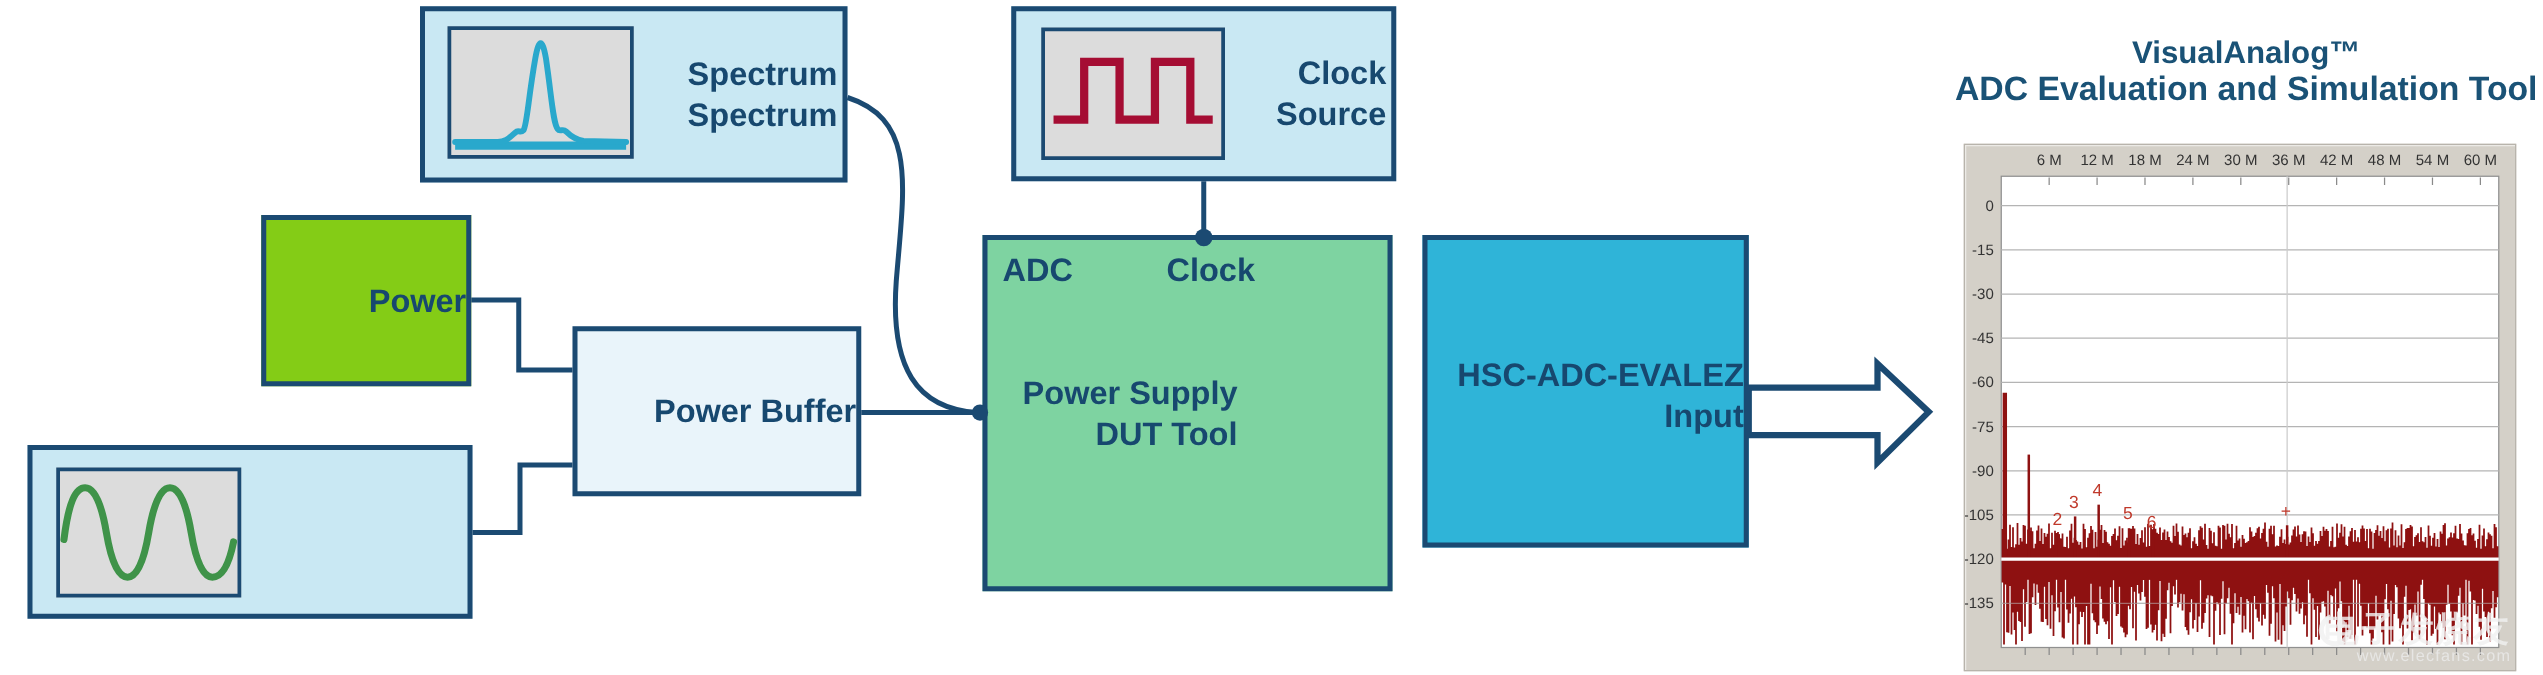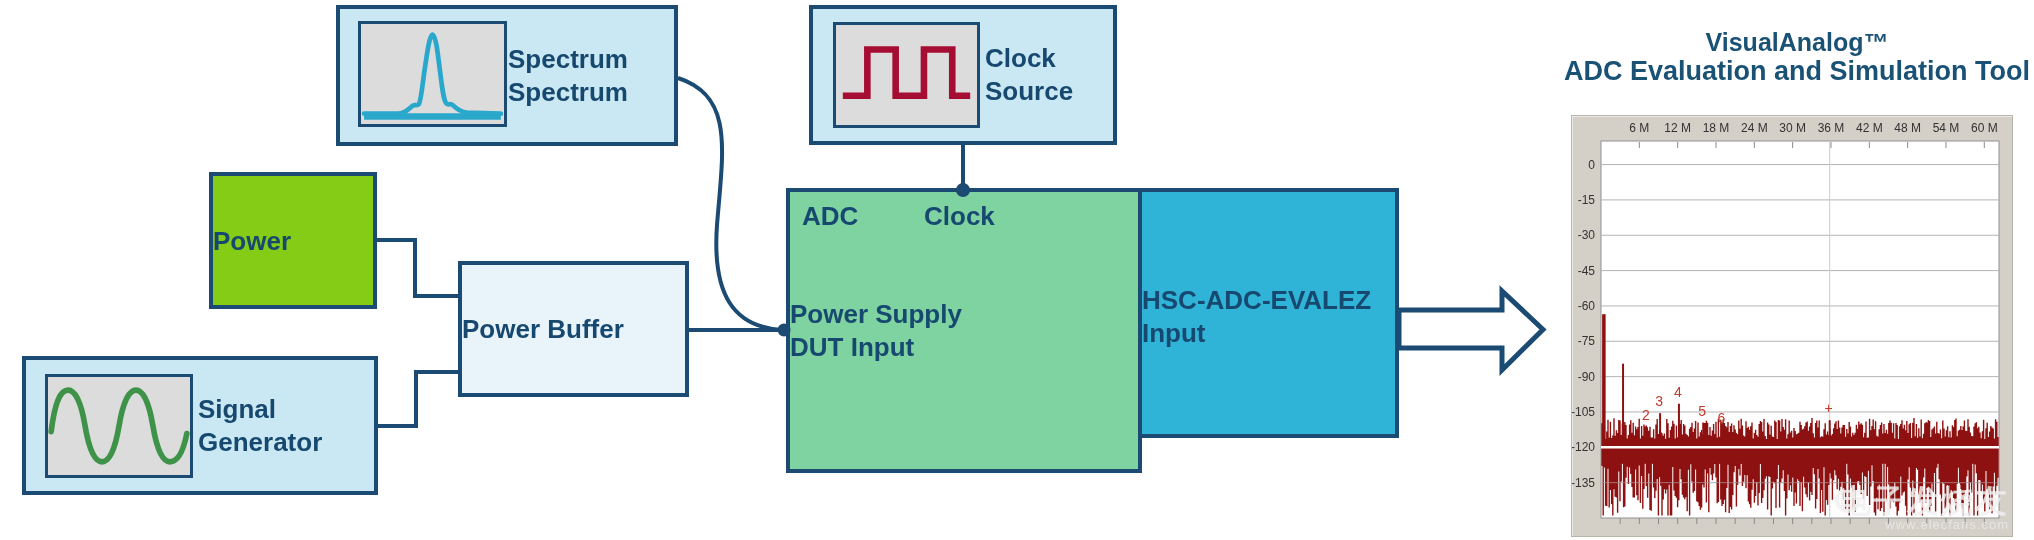--- a/index.html
+++ b/index.html
@@ -1,29 +1,29 @@
 <!DOCTYPE html>
 <html><head>
 <meta charset="utf-8">
 <style>
   html,body{margin:0;padding:0;background:#fff;}
   .stage{position:relative;width:2034px;height:540px;background:#fff;overflow:hidden;
          font-family:"Liberation Sans",sans-serif;}
   
   .box{position:absolute;box-sizing:border-box;border:4px solid #1b4a72;color:#17486f;
-       font-weight:bold;font-size:26px;line-height:33px;text-align:left;}
+       font-weight:bold;font-size:26px;line-height:33px;text-align:right;}
   .box .ctr{position:absolute;left:0;right:0;top:50%;transform:translateY(-50%);}
   .screen{position:absolute;box-sizing:border-box;border:3px solid #1b4a72;background:#dcdcdc;}
   .screen svg{display:block;width:100%;height:100%;}
   .box-spectrum{left:336px;top:5px;width:342px;height:141px;background:#c9e8f3;}
   .box-clock{left:809px;top:5px;width:308px;height:140px;background:#c9e8f3;}
   .box-psupply{left:209px;top:172px;width:168px;height:137px;background:#84cc16;}
   .box-siggen{left:22px;top:356px;width:356px;height:139px;background:#c9e8f3;}
   .box-pbuffer{left:458px;top:261px;width:231px;height:136px;background:#e9f4fa;}
-  .box-green{left:786px;top:188px;width:356px;height:285px;background:#7ed3a1;}
+  .box-green{left:786px;top:188px;width:328px;height:285px;background:#7ed3a1;}
   .box-blue{left:1138px;top:188px;width:261px;height:250px;background:#2fb4d8;}
   .sa-screen{left:18px;top:12px;width:149px;height:106px;}
   .ck-screen{left:20px;top:13px;width:147px;height:106px;}
   .sg-screen{left:19px;top:14px;width:148px;height:104px;}
   .sa-text{position:absolute;left:168px;right:4px;top:50%;transform:translateY(-50%);}
   .ck-text{position:absolute;left:172px;right:4px;top:50%;transform:translateY(-50%);}
   .sg-text{position:absolute;left:172px;right:4px;top:50%;transform:translateY(-50%);}
   .adc-corner{position:absolute;left:12px;top:8px;}
   .clock-corner{position:absolute;left:134px;top:8px;width:80px;}
   .green-center{position:absolute;left:0px;top:106px;width:200px;}
@@ -34,21 +34,21 @@
   .va-title{position:absolute;left:1555px;top:28px;width:484px;text-align:center;
             color:#1a5276;font-weight:bold;}
   .va-title .t1{font-size:25px;line-height:28px;}
   .va-title .t2{font-size:27px;line-height:30px;}
   .panel{position:absolute;left:1571px;top:115px;width:442px;height:422px;background:#d4d0c8;
          border:1px solid #b8b4ac;box-sizing:border-box;box-shadow:inset 1px 1px 0 #eceae6;}
   .panel svg{position:absolute;left:0;top:0;}
   .watermark{position:absolute;right:3px;bottom:4px;text-align:right;color:rgba(240,240,240,0.82);
              pointer-events:none;line-height:1.05;}
   .wm-row{display:flex;align-items:center;justify-content:flex-end;gap:6px;
-          font-size:32px;font-weight:bold;letter-spacing:2px;}
+          font-size:28px;font-weight:bold;letter-spacing:2px;}
   .wm-url{font-size:13px;letter-spacing:1px;color:rgba(235,235,235,0.8);}
 </style>
 </head>
 <body>
 
 <div class="stage">
 
   <div class="box box-spectrum">
     <div class="screen sa-screen">
       <svg viewBox="0 0 149 106">
@@ -79,38 +79,34 @@
       <div>Power</div>
     </div>
   </div>
 
   <div class="box box-siggen">
     <div class="screen sg-screen">
       <svg viewBox="0 0 148 104">
         <path d="M2,58 C6,26 12,14 20,14 C28,14 34,28 38,52 C42,76 48,90 56,90 C64,90 70,76 74,52 C78,28 84,14 92,14 C100,14 106,28 110,52 C114,76 120,90 128,90 C136,90 142,80 146,60" stroke="#3f9349" stroke-width="6" fill="none" stroke-linecap="round"></path>
       </svg>
     </div>
-    <div class="sg-text">
-      <div>Signal</div>
-      <div>Generator</div>
-    </div>
   </div>
 
   <div class="box box-pbuffer">
     <div class="ctr">
       <div>Power Buffer</div>
     </div>
   </div>
 
   <div class="box box-green">
     <div class="adc-corner">ADC</div>
     <div class="clock-corner">Clock</div>
     <div class="green-center">
       <div>Power Supply</div>
-      <div>DUT Input</div>
+      <div>DUT Tool</div>
     </div>
   </div>
 
   <div class="box box-blue">
     <div class="blue-center">
       <div>HSC-ADC-EVALEZ</div>
       <div>Input</div>
     </div>
   </div>
 

